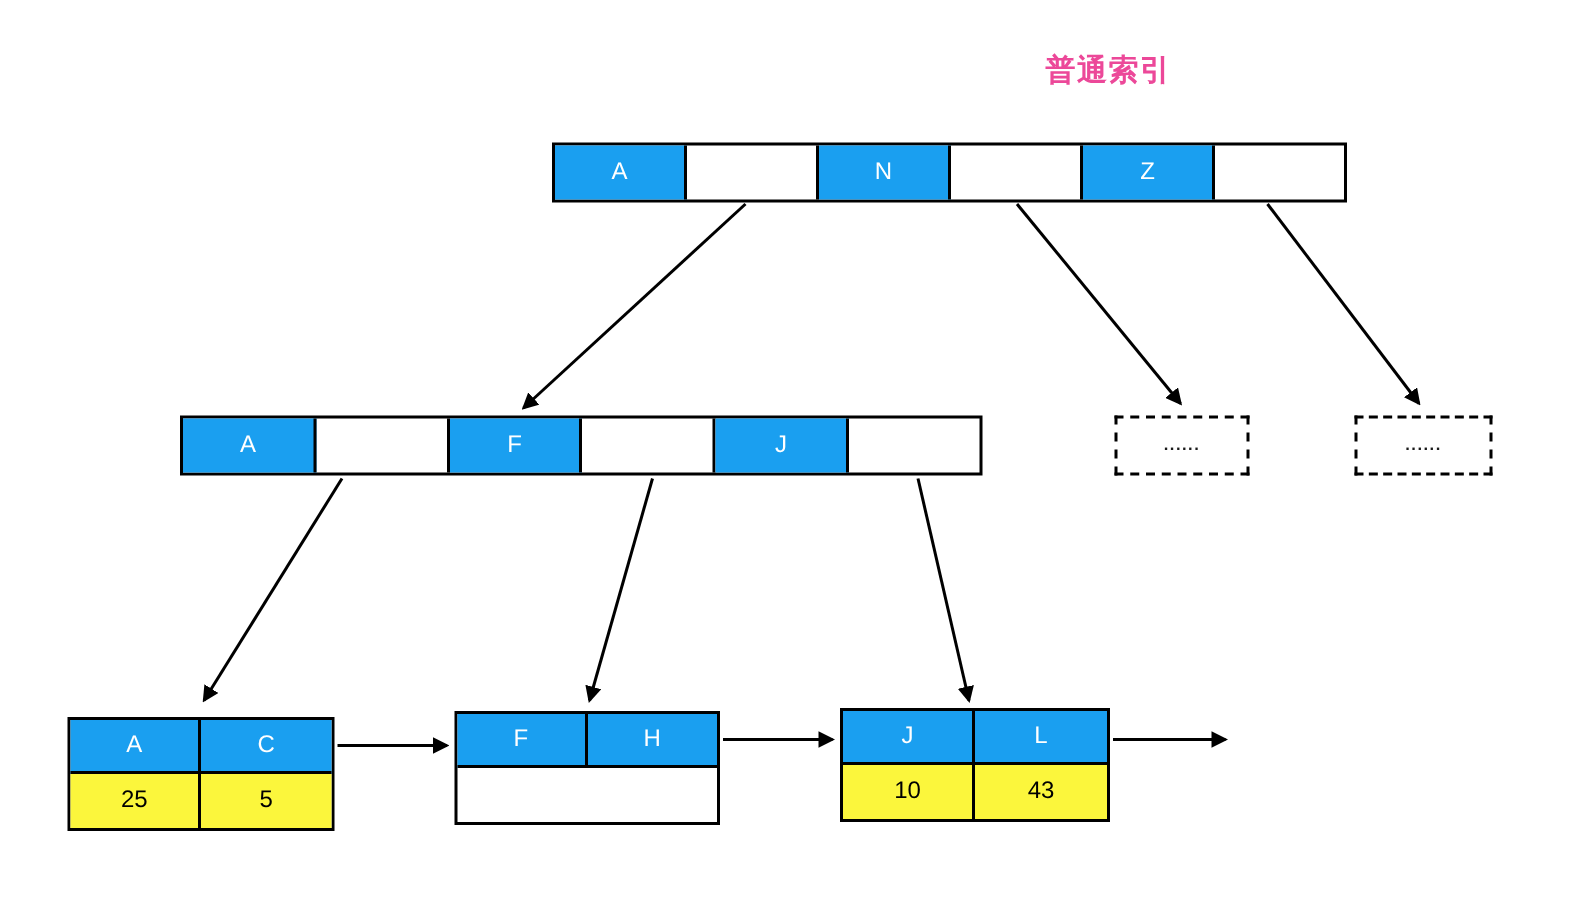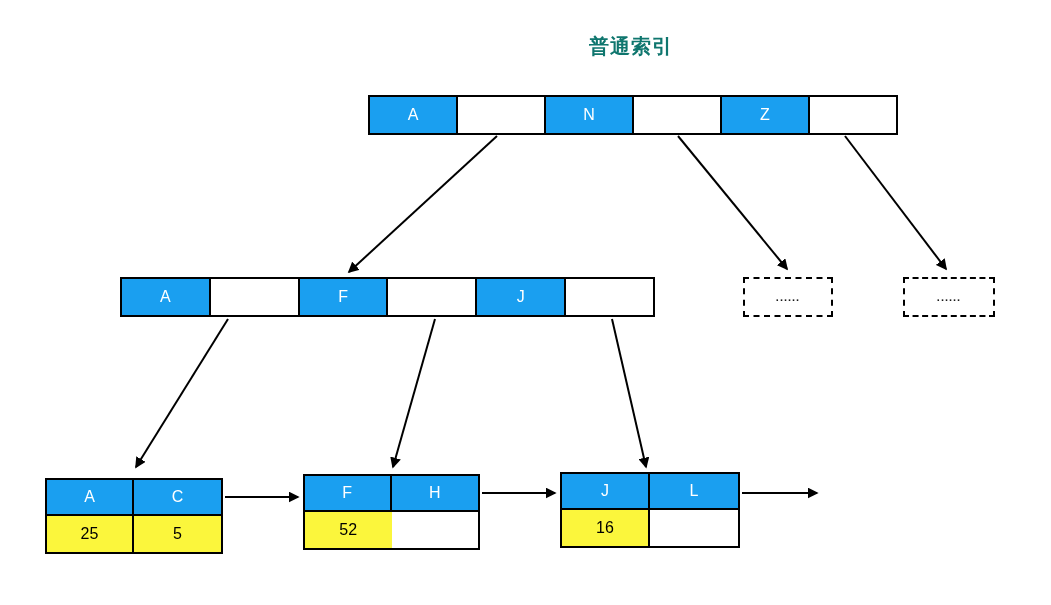--- a/index.html
+++ b/index.html
@@ -2,21 +2,21 @@
 <html><head>
 <meta charset="utf-8">
 <style>
   html,body { margin:0; padding:0; background:#fff; }
   .canvas {
     position:relative; width:1051px; height:605px; background:#ffffff;
     font-family:"Liberation Sans", sans-serif; overflow:hidden;
   }
   .title {
     position:absolute; left:481px; top:33px; width:300px;
-    text-align:center; font-size:20px; font-weight:700; color:#0f766e;
+    text-align:right; font-size:20px; font-weight:700; color:#ec4899;
     letter-spacing:1px;
   }
   .arrows { position:absolute; left:0; top:0; pointer-events:none; }
 
   .row-node {
     position:absolute; display:flex; border:2px solid #000;
     background:#fff; box-sizing:border-box;
   }
   #root-node { left:368px; top:95px; width:530px; height:40px; }
   #internal-node { left:120px; top:277px; width:535px; height:40px; }
@@ -102,22 +102,22 @@
   <div class="leaf" id="leaf-1">
     <div class="cell k first">A</div>
     <div class="cell k">C</div>
     <div class="cell v first">25</div>
     <div class="cell v">5</div>
   </div>
 
   <div class="leaf" id="leaf-2">
     <div class="cell k first">F</div>
     <div class="cell k">H</div>
-    <div class="cell v">52</div>
   </div>
 
   <div class="leaf" id="leaf-3">
     <div class="cell k first">J</div>
     <div class="cell k">L</div>
-    <div class="cell v first">16</div>
+    <div class="cell v first">10</div>
+    <div class="cell v">43</div>
   </div>
 
 </div>
 
 </body></html>

